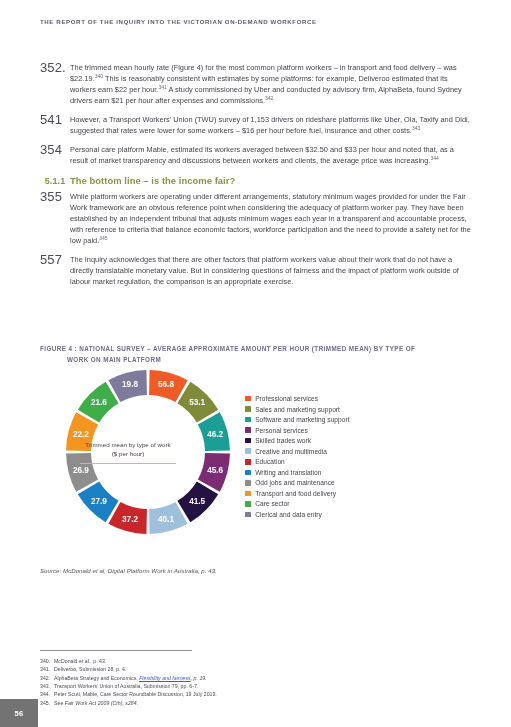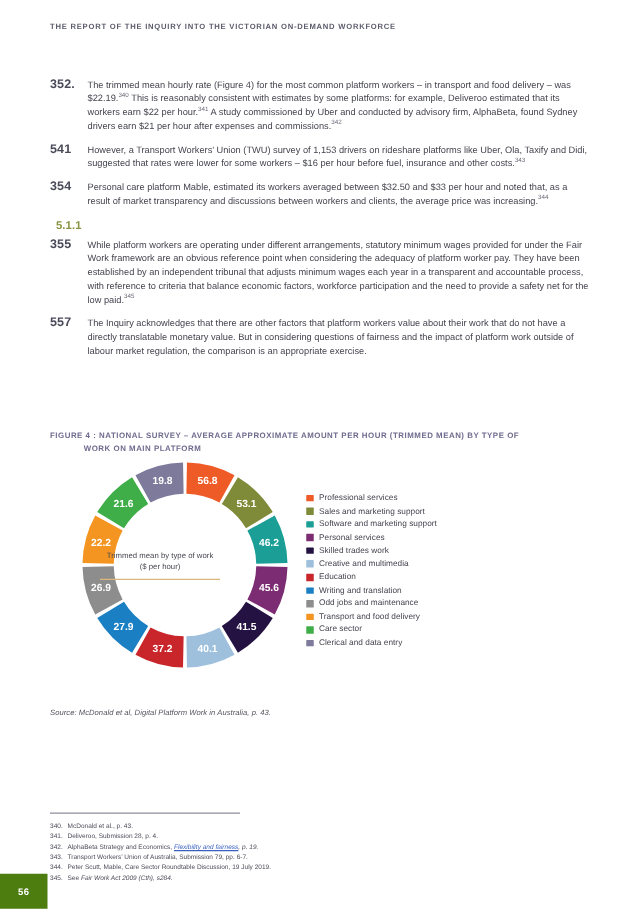--- a/index.html
+++ b/index.html
@@ -20,21 +20,21 @@
     font-size:6.1px;letter-spacing:.62px;
     color:#5b5b6b;font-weight:700;
     white-space:nowrap;
   }
 
   
   .body-block{position:absolute;left:40px;top:62px;width:432px;}
   .para{display:flex;margin-bottom:7.5px;}
   .para .num{
     width:30px;flex:0 0 30px;
-    font-size:10px;color:#4a4a5a;font-weight:700;
+    font-size:13px;color:#4a4a5a;font-weight:400;
     line-height:11.1px;letter-spacing:.1px;
   }
   .para .txt{
     flex:1;
     font-size:7.4px;line-height:11.1px;
     color:#44444f;letter-spacing:.005px;
     text-align:left;
   }
   sup{font-size:5px;vertical-align:super;line-height:0;color:#6a6a78;}
 
@@ -92,21 +92,21 @@
   .footnotes{position:absolute;left:40px;top:657px;width:430px;}
   .fn{display:flex;font-size:5.2px;line-height:8.35px;color:#4b4b58;letter-spacing:.02px;}
   .fn .fn-num{width:14px;flex:0 0 14px;}
   .fn .fn-txt{flex:1;}
   .fn-txt i{font-style:italic;}
   .fn-link{color:#3b5fc0;text-decoration:underline;font-style:italic;}
 
   
   .page-badge{
     position:absolute;left:0;top:699px;width:38px;height:28px;
-    background:#4d7c0f;color:#ffffff;
+    background:#737373;color:#ffffff;
     display:flex;align-items:center;justify-content:center;
     font-size:7.6px;font-weight:700;letter-spacing:.3px;
   }
 </style>
 </head>
 <body>
 
 <div class="page">
 
   <div class="running-head">THE REPORT OF THE INQUIRY INTO THE VICTORIAN ON-DEMAND WORKFORCE</div>
@@ -123,20 +123,21 @@
       <div class="txt"><span>However, a Transport Workers’ Union (TWU) survey of 1,153 drivers on rideshare platforms like Uber, Ola, Taxify and Didi, suggested that rates were lower for some workers – $16 per hour before fuel, insurance and other costs.</span><sup>343</sup></div>
     </div>
 
     <div class="para">
       <div class="num">354</div>
       <div class="txt"><span>Personal care platform Mable, estimated its workers averaged between $32.50 and $33 per hour and noted that, as a result of market transparency and discussions between workers and clients, the average price was increasing.</span><sup>344</sup></div>
     </div>
 
     <div class="sec-head">
       <div class="sec-num">5.1.1</div>
+      <div class="sec-title">The bottom line – is the income fair?</div>
     </div>
 
     <div class="para">
       <div class="num">355</div>
       <div class="txt"><span>While platform workers are operating under different arrangements, statutory minimum wages provided for under the Fair Work framework are an obvious reference point when considering the adequacy of platform worker pay. They have been established by an independent tribunal that adjusts minimum wages each year in a transparent and accountable process, with reference to criteria that balance economic factors, workforce participation and the need to provide a safety net for the low paid.</span><sup>345</sup></div>
     </div>
 
     <div class="para">
       <div class="num">557</div>
       <div class="txt"><span>The Inquiry acknowledges that there are other factors that platform workers value about their work that do not have a directly translatable monetary value. But in considering questions of fairness and the impact of platform work outside of labour market regulation, the comparison is an appropriate exercise.</span></div>

